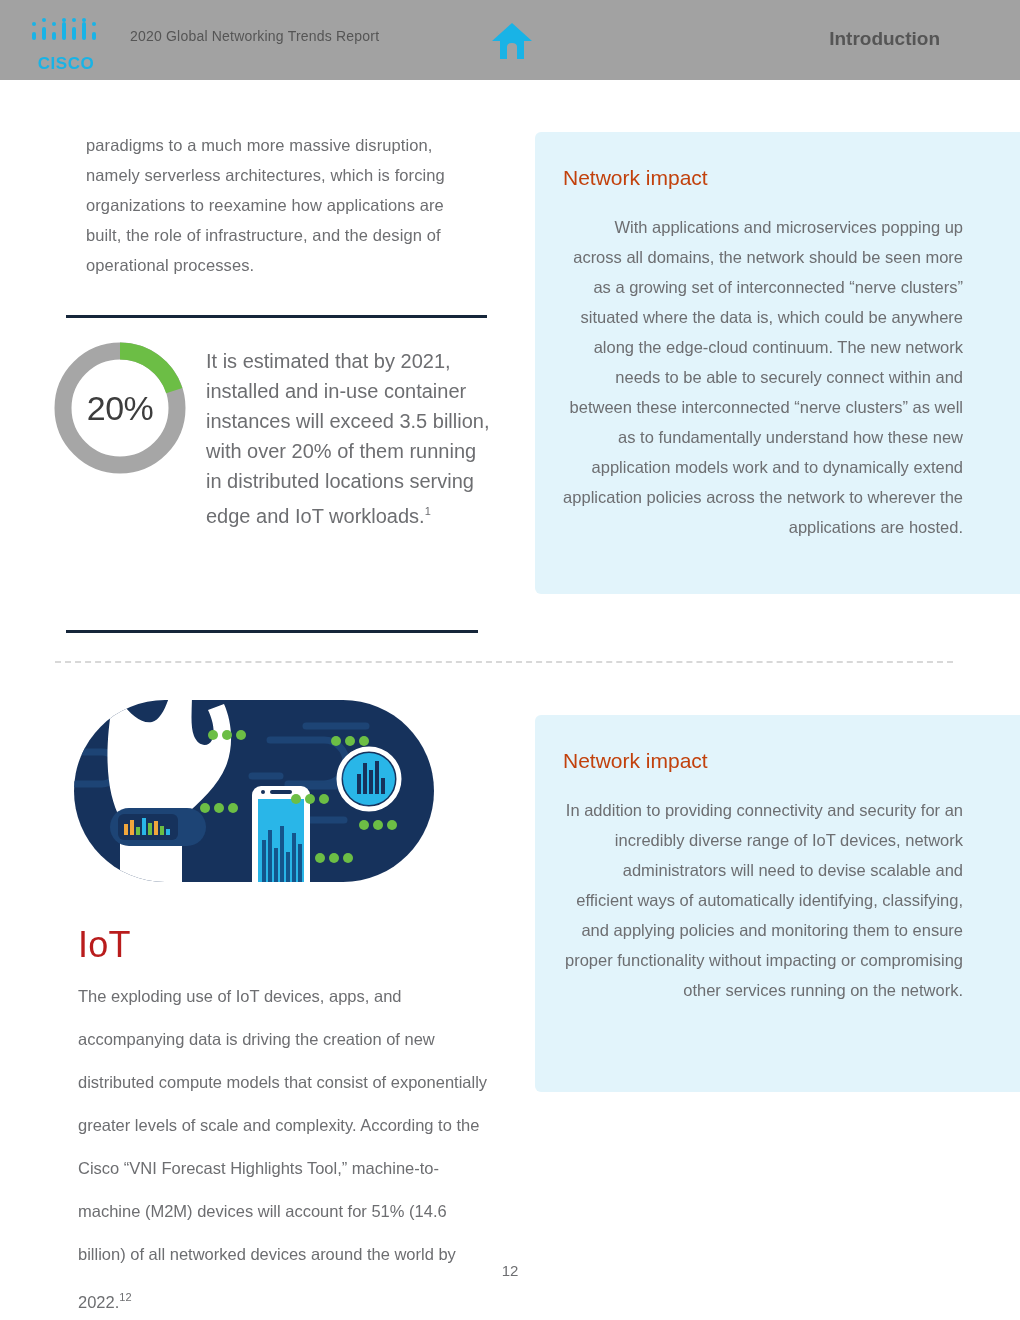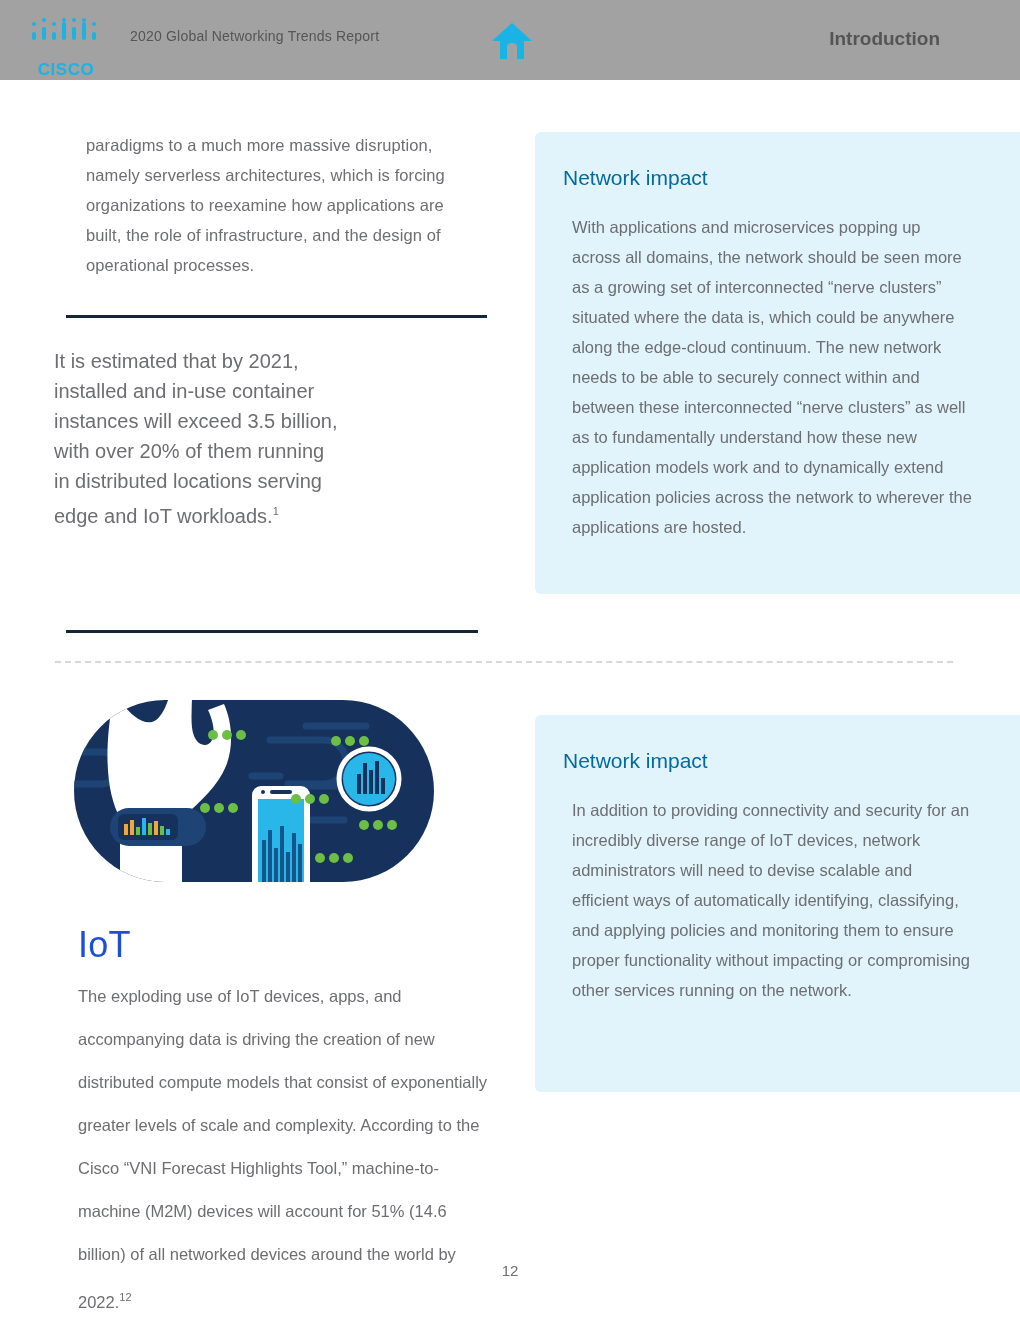--- a/index.html
+++ b/index.html
@@ -56,21 +56,21 @@
     background: #19b3e6;
   }
   .cisco-word {
     font-family: "Liberation Sans", sans-serif;
     font-weight: bold;
     font-size: 17px;
     letter-spacing: 0.5px;
     color: #19b3e6;
     text-align: center;
     width: 76px;
-    margin-top: 20px;
+    margin-top: 14px;
   }
   .header-title {
     position: absolute;
     left: 130px;
     top: 28px;
     font-size: 14px;
     color: #555555;
     letter-spacing: 0.2px;
   }
   .home-icon {
@@ -148,21 +148,21 @@
     width: 140px;
     height: 140px;
     display: flex;
     align-items: center;
     justify-content: center;
     font-size: 34px;
     color: #3d3d3d;
     letter-spacing: -0.5px;
   }
   .stat-text {
-    margin-left: 4px;
+    margin-left: 16px;
     font-size: 20px;
     line-height: 30px;
     color: #6d6e71;
     width: 290px;
     padding-top: 8px;
   }
   .sup { font-size: 11px; vertical-align: super; }
 
   
   .dashed-divider {
@@ -181,21 +181,21 @@
     width: 360px;
     height: 182px;
   }
 
   
   .iot-heading {
     position: absolute;
     left: 78px;
     top: 900px;
     font-size: 36px;
-    color: #1d4ed8;
+    color: #b91c1c;
     font-weight: normal;
     letter-spacing: 0.3px;
   }
   .iot-body {
     position: absolute;
     left: 78px;
     top: 958px;
     width: 415px;
     font-size: 16.5px;
     line-height: 43px;
@@ -217,30 +217,31 @@
     height: 462px;
   }
   #ni-card-2 {
     left: 535px;
     top: 715px;
     width: 505px;
     height: 377px;
   }
   .ni-title {
     font-size: 21px;
-    color: #0369a1;
+    color: #c2410c;
     margin: 0 0 22px 0;
     font-weight: normal;
   }
   .ni-body {
     font-size: 16.5px;
     line-height: 30px;
     color: #6d6e71;
-    margin: 9px;
+    margin: 0;
     width: 400px;
+    text-align: right;
   }
 
   
   .page-number {
     position: absolute;
     left: 0;
     top: 1262px;
     width: 1020px;
     text-align: center;
     font-size: 15px;
@@ -285,20 +286,29 @@
     <div class="header-section">Introduction</div>
   </div>
 
   <div class="left-col">
     <p class="body-text" style="margin:8px;">paradigms to a much more massive disruption, namely serverless architectures, which is forcing organizations to reexamine how applications are built, the role of infrastructure, and the design of operational processes.</p>
   </div>
 
   <div class="rule-top"></div>
 
   <div class="stat-block">
+    <div class="donut-wrap">
+      <svg class="donut" viewBox="0 0 140 140" aria-hidden="true">
+
+        <circle cx="70" cy="70" r="57" fill="none" stroke="#a6a6a6" stroke-width="17"></circle>
+
+        <circle cx="70" cy="70" r="57" fill="none" stroke="#6cbe45" stroke-width="17" stroke-dasharray="71.6 286.4" stroke-dashoffset="0" transform="rotate(-90 70 70)"></circle>
+      </svg>
+      <div class="donut-label">20%</div>
+    </div>
     <div class="stat-text">
       <span>It is estimated that by 2021, installed and in-use container instances will exceed 3.5 billion, with over 20% of them running in distributed locations serving edge and IoT workloads.</span><span class="sup">1</span>
     </div>
   </div>
 
   <div class="rule-bottom"></div>
 
   <div class="dashed-divider"></div>
 
   <div class="illustration">

